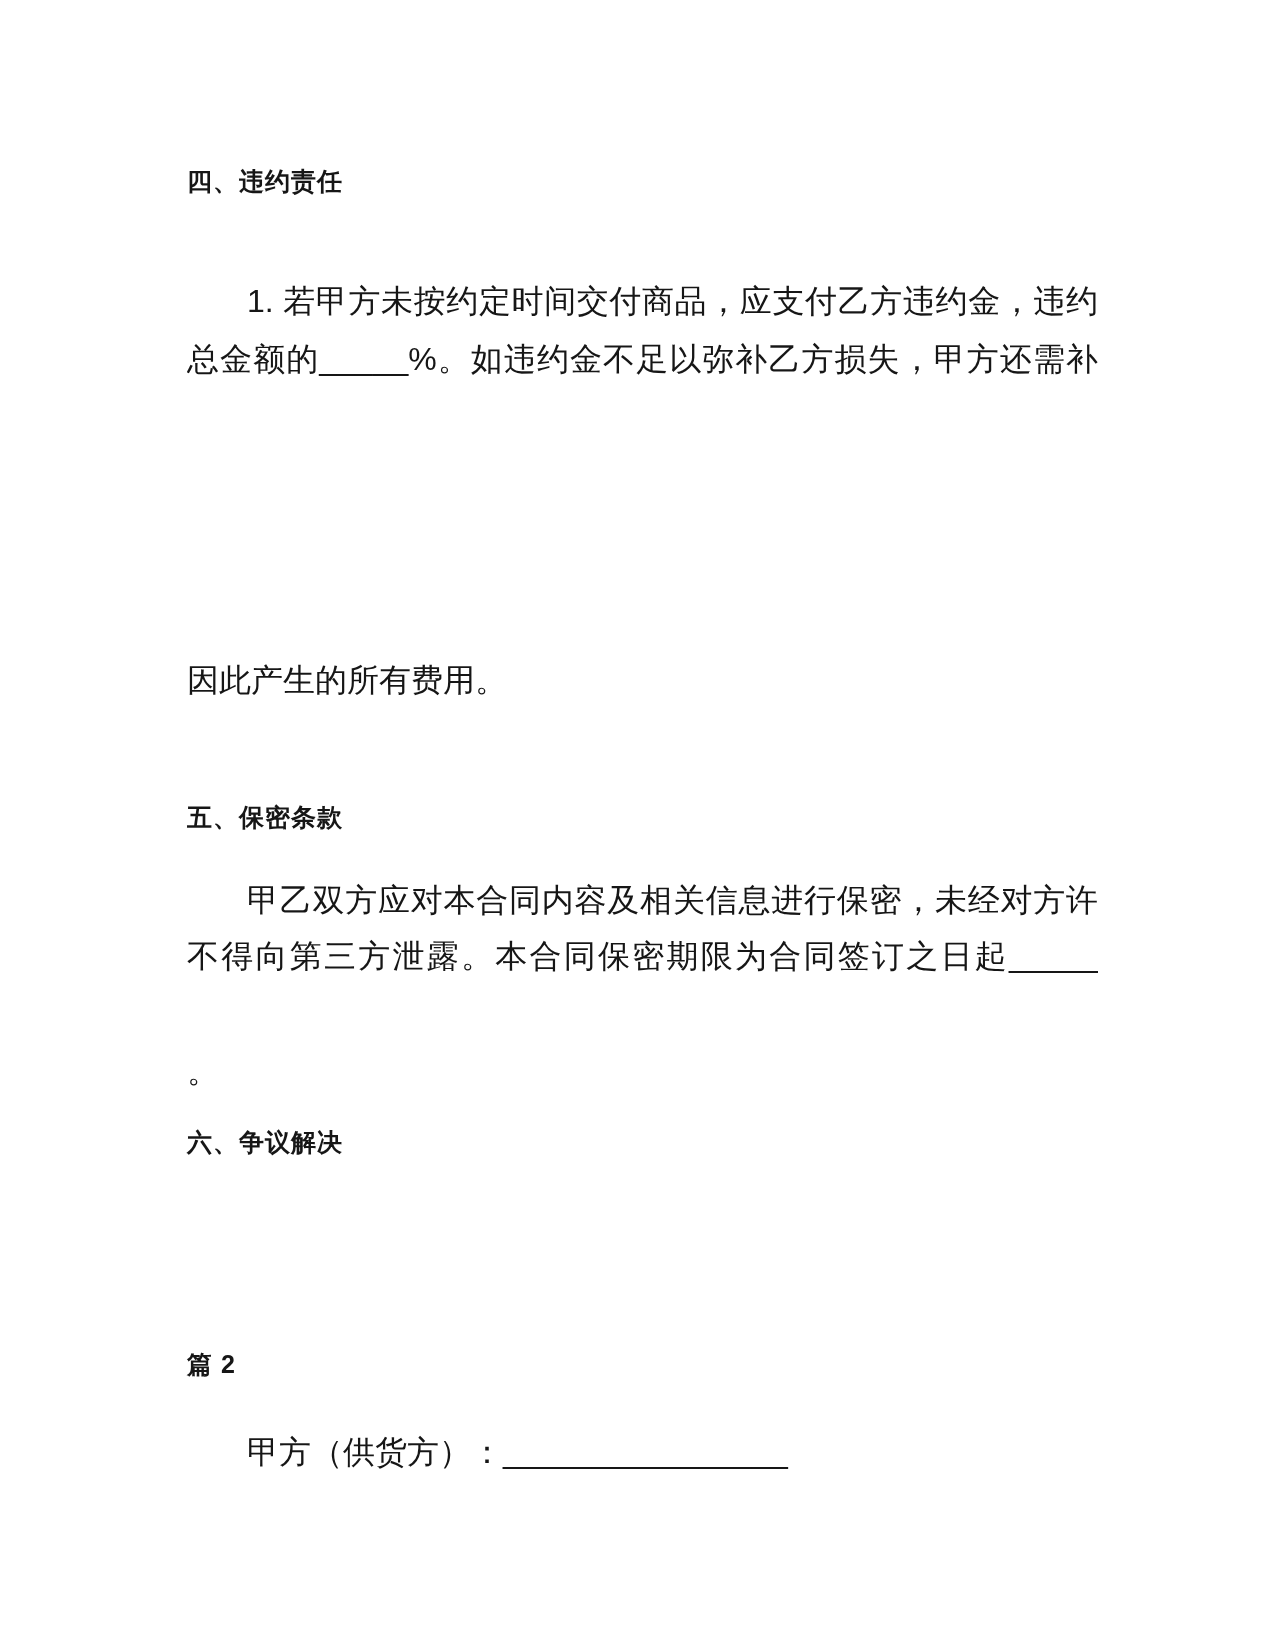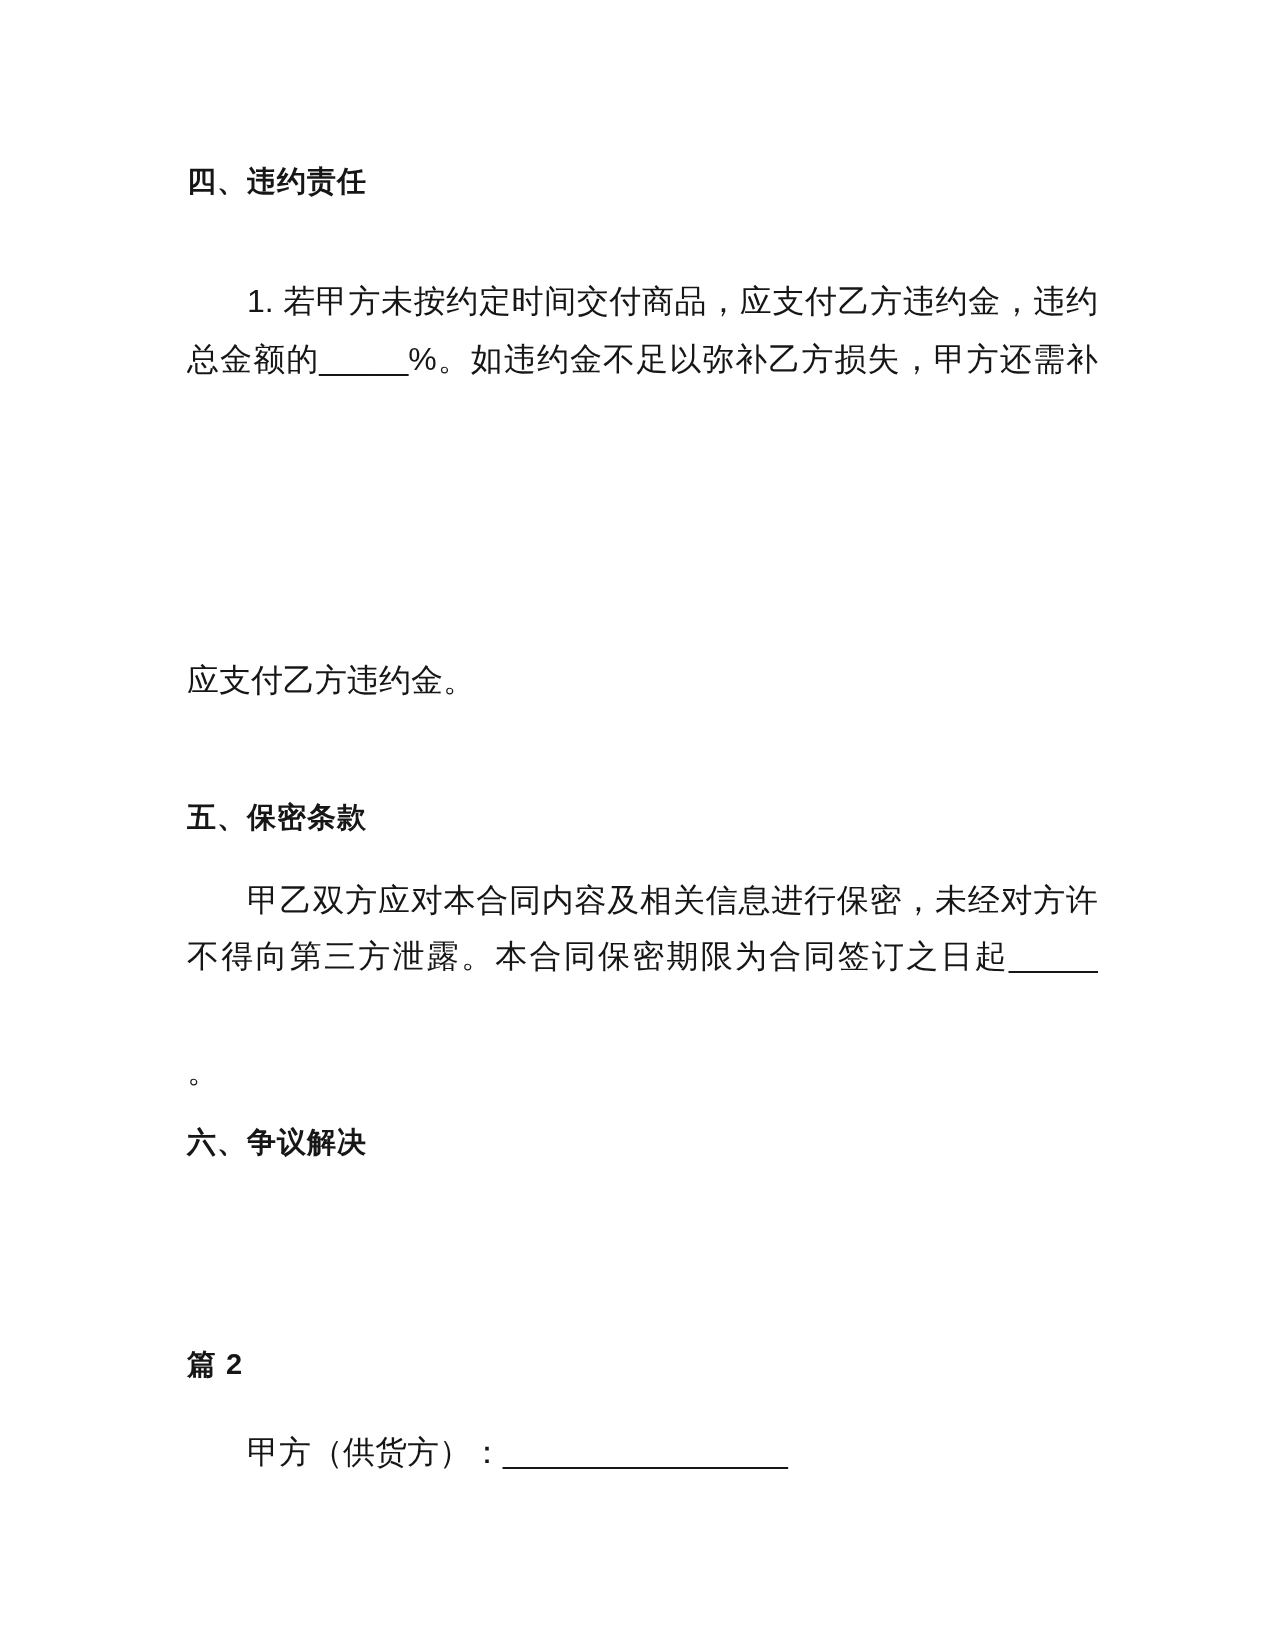--- a/index.html
+++ b/index.html
@@ -14,21 +14,21 @@
     margin: 0 auto;
     background: #ffffff;
     color: #161616;
     font-family: "Liberation Sans", "DejaVu Sans", sans-serif;
     overflow: hidden;
   }
   .heading {
     position: absolute;
     left: 187px;
     width: 911px;
-    font-size: 29px;
+    font-size: 25px;
     line-height: 42px;
     font-weight: 700;
     letter-spacing: 1px;
     white-space: nowrap;
   }
   .body-line {
     position: absolute;
     left: 187px;
     width: 911px;
     font-size: 32px;
@@ -49,21 +49,21 @@
 <body>
 
 <div class="page">
 
   <div class="heading" style="top:160px">四、违约责任</div>
 
   <div class="body-line just indent" style="top:281px">1. 若甲方未按约定时间交付商品，应支付乙方违约金，违约金为</div>
   <div class="body-line just" style="top:339px">总金额的_____%。如违约金不足以弥补乙方损失，甲方还需补足损失</div>
 
 
-  <div class="body-line" style="top:660px">应支付乙方违约金。</div>
+  <div class="body-line" style="top:660px">因此产生的所有费用。</div>
 
   <div class="heading" style="top:796px">五、保密条款</div>
 
   <div class="body-line just indent" style="top:880px">甲乙双方应对本合同内容及相关信息进行保密，未经对方许可，</div>
   <div class="body-line just" style="top:936px">不得向第三方泄露。本合同保密期限为合同签订之日起_____年。保密</div>
   <div class="body-line" style="top:1051px">。</div>
 
   <div class="heading" style="top:1121px">六、争议解决</div>
 
   <div class="heading" style="top:1343px">篇 2</div>

